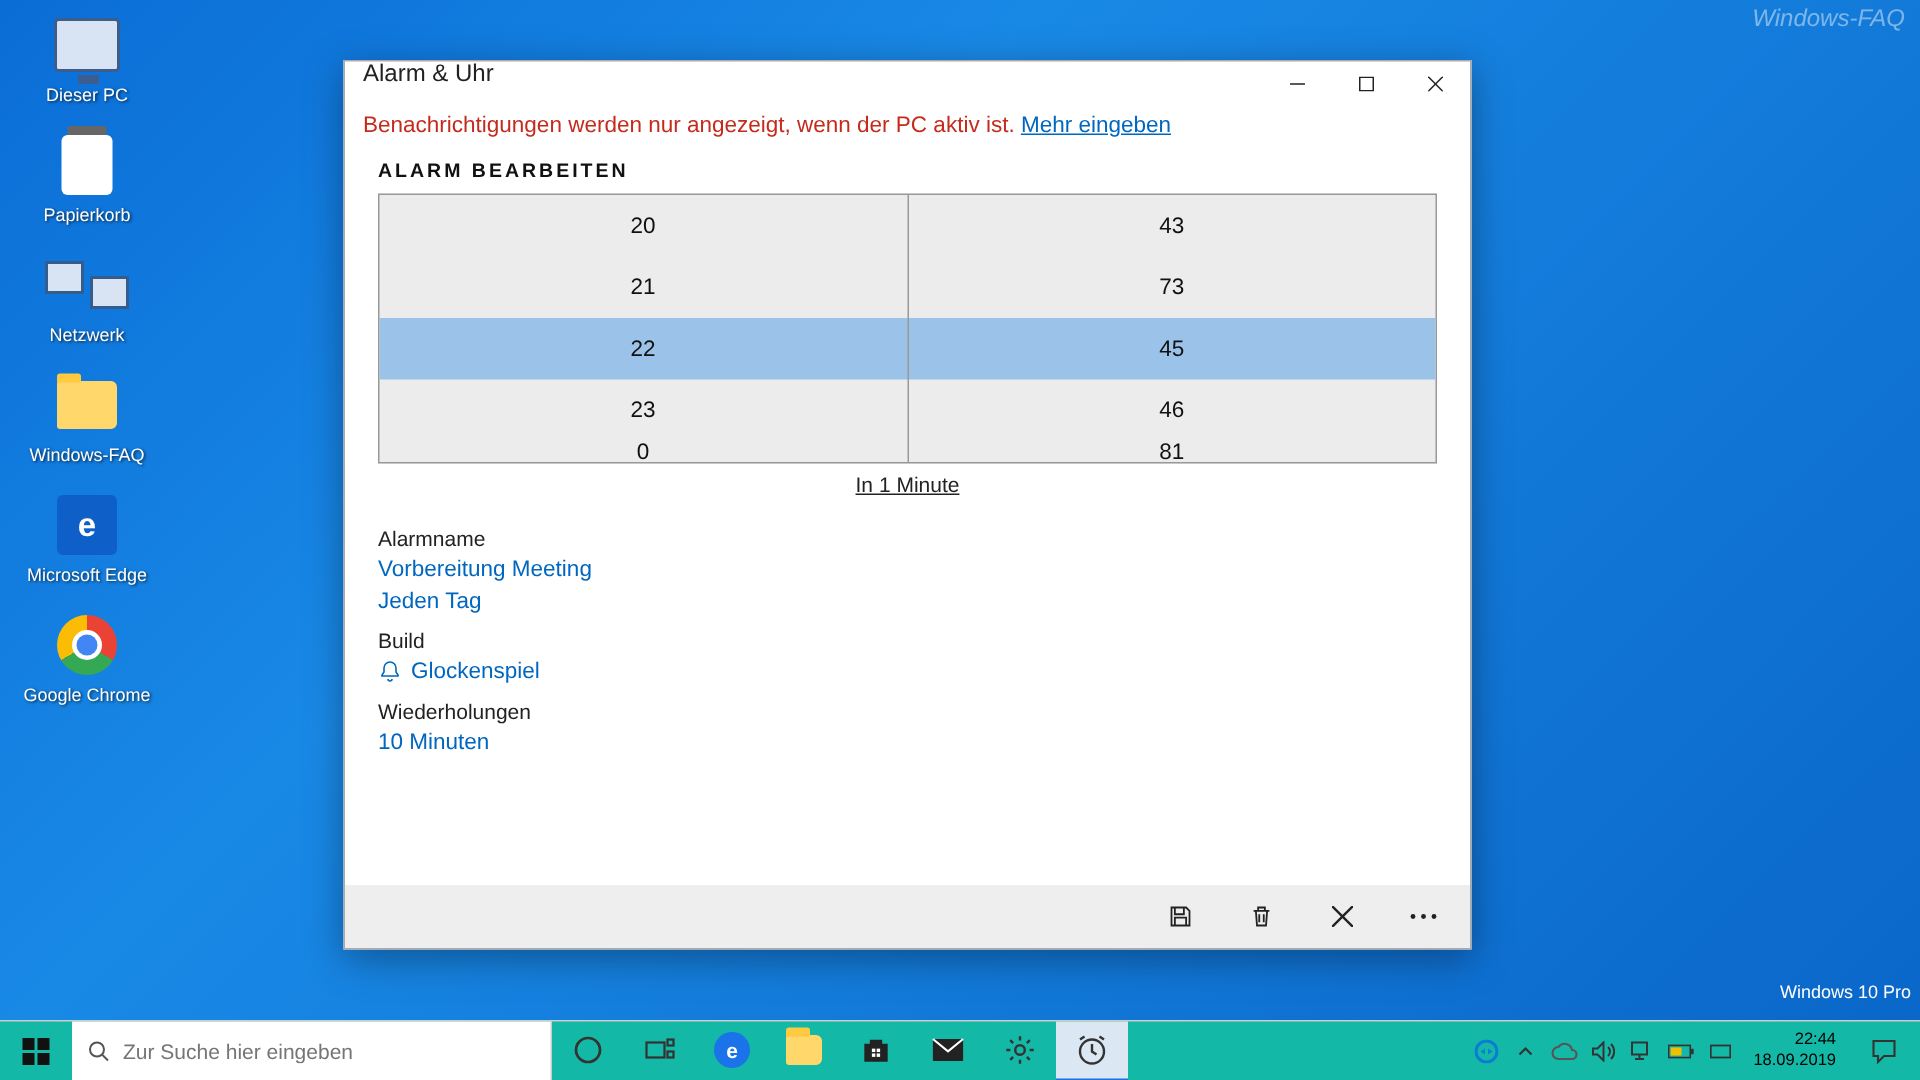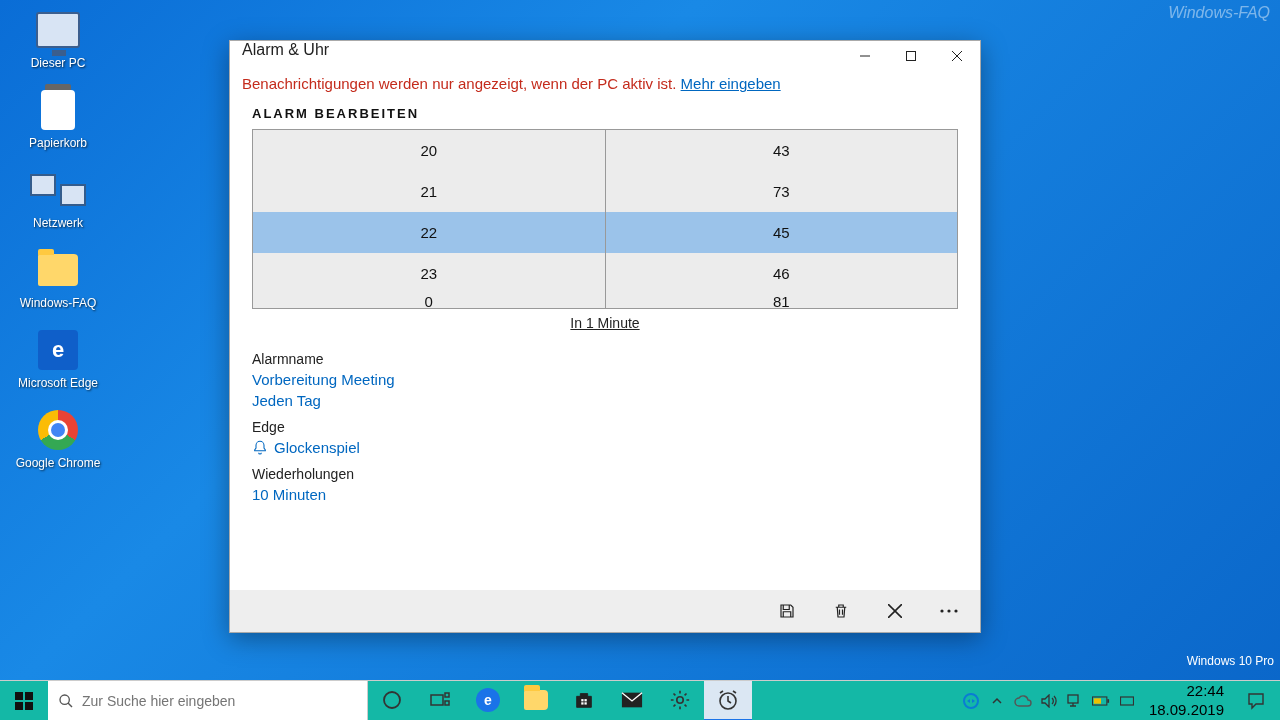--- a/index.html
+++ b/index.html
@@ -60,21 +60,21 @@
   .start{width:48px;height:40px;display:flex;align-items:center;justify-content:center;cursor:pointer;}
   .winlogo{width:18px;height:18px;display:grid;grid-template-columns:1fr 1fr;grid-template-rows:1fr 1fr;gap:2px;}
   .winlogo span{background:#111;}
   .search{height:40px;width:320px;background:#fff;display:flex;align-items:center;padding:0 10px;gap:8px;border-right:1px solid #ccc;}
   .search input{border:none;outline:none;font-size:14px;flex:1;background:transparent;}
   .tb-icons{display:flex;align-items:center;}
   .tb-btn{width:48px;height:40px;display:flex;align-items:center;justify-content:center;cursor:pointer;border-bottom:2px solid transparent;}
   .tb-btn.active{border-bottom:2px solid #1a73e8;background:#dbe7f3;}
   .tray{margin-left:auto;display:flex;align-items:center;gap:6px;padding-right:4px;}
   .tray .t-ic{width:20px;height:40px;display:flex;align-items:center;justify-content:center;font-size:12px;cursor:pointer;}
-  .clock{text-align:right;font-size:15px;line-height:1.25;padding:0 6px;cursor:pointer;}
+  .clock{text-align:right;font-size:11px;line-height:1.25;padding:0 6px;cursor:pointer;}
   .notif{width:40px;height:40px;display:flex;align-items:center;justify-content:center;cursor:pointer;}
   svg{display:block;}
 </style>
 </head>
 <body>
 
 <div style="position:absolute;top:4px;right:10px;color:rgba(255,255,255,.45);font-size:16px;font-style:italic;">Windows-FAQ</div>
 
 <div class="desktop-icons">
   <div class="d-icon">
@@ -168,21 +168,21 @@
     </div>
   </div>
   <div class="countdown">In 1 Minute</div>
 
   <div class="fields">
     <div class="f-lbl">Alarmname</div>
     <div class="f-val">Vorbereitung Meeting</div>
 
     <div class="f-val">Jeden Tag</div>
 
-    <div class="f-lbl">Edge</div>
+    <div class="f-lbl">Build</div>
     <div class="f-val">
       <svg class="bell" viewBox="0 0 24 24">
           <path d="M12 2a6 6 0 0 0-6 6v4l-2 3v1h16v-1l-2-3V8a6 6 0 0 0-6-6zm-2 17a2 2 0 0 0 4 0" fill="none" stroke="#0067c0" stroke-width="1.6"></path>
         </svg>
       <span>Glockenspiel</span>
     </div>
 
     <div class="f-lbl">Wiederholungen</div>
     <div class="f-val">10 Minuten</div>
   </div>

